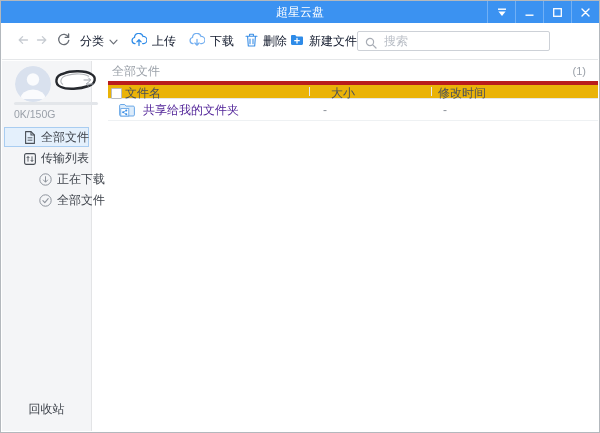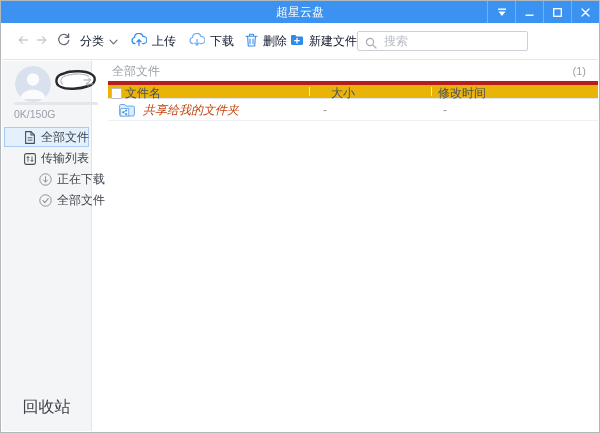--- a/index.html
+++ b/index.html
@@ -19,21 +19,21 @@
   .win-controls { position:absolute; right:0; top:0; height:22px; display:flex; }
   .win-btn {
     width:28px; height:22px; display:flex; align-items:center; justify-content:center;
     border-left:1px solid rgba(255,255,255,.28); cursor:pointer;
   }
 
   
   .toolbar { position:absolute; left:1px; right:1px; top:22px; height:37px; background:#fff; border-bottom:1px solid #e5e7e9; }
   .tbtn { position:absolute; top:0; height:36px; display:flex; align-items:center; gap:5px; font-size:12px; color:#0f172a; cursor:pointer; }
   .tbtn.disabled { color:#c7ccd2; }
-  .search-box { position:absolute; left:355px; top:8px; width:171px; height:20px; }
+  .search-box { position:absolute; left:355px; top:8px; width:193px; height:20px; }
   .search-box input {
     width:100%; height:100%; border:1px solid #cdd1d7; border-radius:2px;
     padding:0 6px 0 26px; font-size:12px; color:#333; outline:none;
     font-family:"Liberation Sans","DejaVu Sans",sans-serif;
   }
   .search-box input::placeholder { color:#b9bec6; }
   .search-box .mag { position:absolute; left:8px; top:4px; }
 
   
   .sidebar {
@@ -51,42 +51,42 @@
     position:relative; height:20px; margin:0 2px 1px 2px; display:flex; align-items:center;
     font-size:12px; color:#3e434b; cursor:pointer; border:1px solid transparent;
   }
   .nav-item .ic { position:absolute; left:18px; top:3px; width:13px; height:13px; display:flex; align-items:center; justify-content:center; }
   .nav-item .lbl { position:absolute; left:36px; line-height:18px; white-space:nowrap; }
   .nav-item.indent .ic { left:34px; }
   .nav-item.indent .lbl { left:52px; }
   .nav-item.selected { background:#e4f0fc; border:1px solid #a9cdf1; }
   .recycle {
     position:absolute; left:0; right:0; bottom:13px; text-align:center;
-    font-size:16px; color:#3e434b; cursor:pointer;
+    font-size:12px; color:#3e434b; cursor:pointer;
   }
 
   
   .main { position:absolute; left:107px; top:60px; right:1px; bottom:1px; background:#fff; }
   .crumb-bar { position:relative; height:20px; }
   .crumb { position:absolute; left:4px; top:0; line-height:20px; font-size:12px; color:#9ba1a9; }
   .count { position:absolute; right:12px; top:0; line-height:20px; font-size:11px; color:#9ba1a9; }
 
   .thead { position:relative; height:18px; background:#eab308; border-top:4px solid #b91c1c; border-bottom:1px solid #e4e7ea; }
   .thead .chk {
     position:absolute; left:3px; top:3px; width:11px; height:11px;
     border:1px solid #b8bdc3; border-radius:1px; background:#fff; cursor:pointer;
   }
   .th { position:absolute; top:0; line-height:17px; font-size:12px; color:#4a505a; }
   .th-name { left:17px; } .th-size { left:223px; } .th-time { left:330px; }
   .col-sep { position:absolute; top:2px; bottom:2px; width:1px; background:#e6eaee; }
   .sep1 { left:201px; } .sep2 { left:323px; }
 
   .trow { position:relative; height:22px; border-bottom:1px solid #eef1f3; cursor:pointer; }
   .trow .file-ic { position:absolute; left:11px; top:4px; }
-  .trow .fname { position:absolute; left:35px; top:0; line-height:22px; font-size:12px; color:#c2410c;font-style:italic; }
+  .trow .fname { position:absolute; left:35px; top:0; line-height:22px; font-size:12px; color:#4c1d95; }
   .trow .fsize { position:absolute; left:215px; top:0; line-height:22px; font-size:12px; color:#8f949c; }
   .trow .ftime { position:absolute; left:335px; top:0; line-height:22px; font-size:12px; color:#8f949c; }
 </style>
 </head>
 <body>
 
 <div class="window">
 
   <div class="titlebar">
     <div class="title">超星云盘</div>

